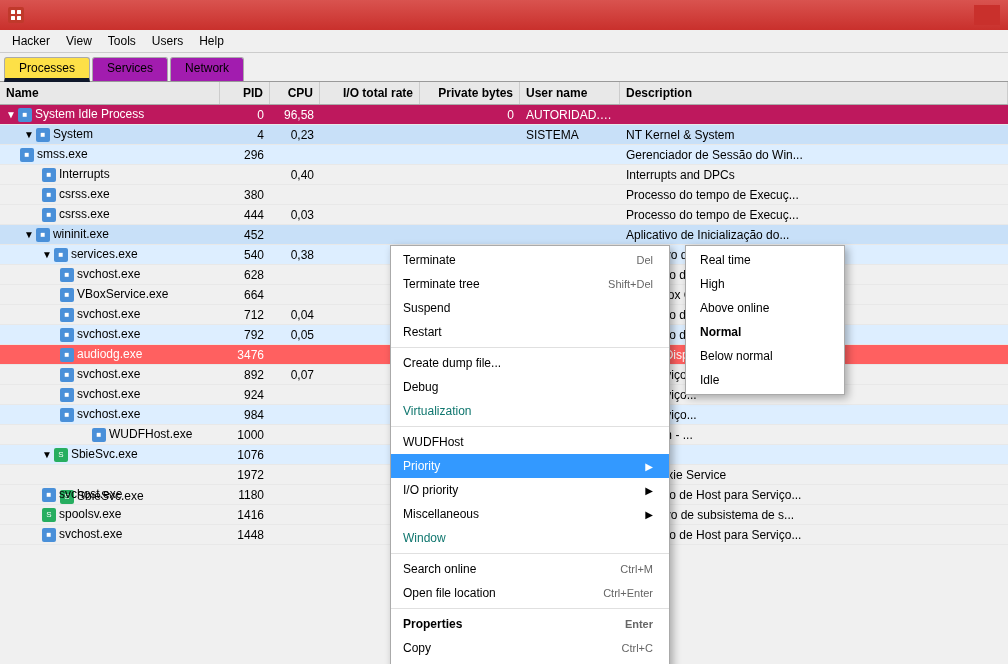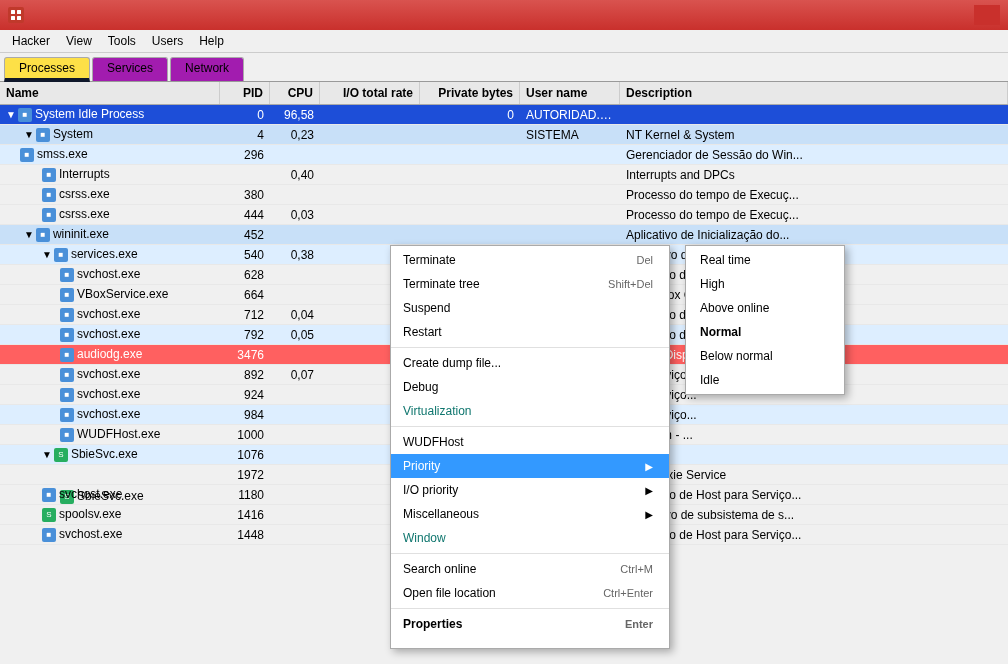--- a/index.html
+++ b/index.html
@@ -118,21 +118,21 @@
       overflow-y: auto;
       height: 100%;
     }
     .row {
       display: flex;
       align-items: center;
       height: 20px;
       border-bottom: 1px solid #e8e8e8;
       font-size: 12px;
     }
-    .row.selected { background: #1d4ed8; color: white; }
+    .row.selected { background: #be185d; color: white; }
     .row.highlighted { background: #ff6060; color: white; }
     .row.group-header { background: #c8e0f8; }
     .row.group-header2 { background: #ddeeff; }
     .cell {
       padding: 1px 6px;
       white-space: nowrap;
       overflow: hidden;
       text-overflow: ellipsis;
     }
     .process-icon {
@@ -423,21 +423,21 @@
       <span class="process-icon" style="background:#4a90d9;">■</span><span>svchost.exe</span>
     </div>
     <div class="cell col-pid" style="text-align:right;">984</div>
     <div class="cell col-cpu" style="text-align:right;"></div>
     <div class="cell col-io" style="text-align:right;"></div>
     <div class="cell col-priv" style="text-align:right;"></div>
     <div class="cell col-user"></div>
     <div class="cell col-desc">ara Serviço...</div>
   </div>
       <div class="row ">
-    <div class="cell col-name" style="padding-left:60px;">
+    <div class="cell col-name" style="padding-left:92px;">
       <span class="process-icon" style="background:#4a90d9;">■</span><span>WUDFHost.exe</span>
     </div>
     <div class="cell col-pid" style="text-align:right;">1000</div>
     <div class="cell col-cpu" style="text-align:right;"></div>
     <div class="cell col-io" style="text-align:right;"></div>
     <div class="cell col-priv" style="text-align:right;"></div>
     <div class="cell col-user"></div>
     <div class="cell col-desc">undation - ...</div>
   </div>
       <div class="row group-header2">
@@ -570,20 +570,26 @@
       <span>Open file location</span>
       <span style="display:flex;gap:4px;align-items:center;">
         <span class="ctx-shortcut">Ctrl+Enter</span>
       </span>
     </div>
     <div class="ctx-separator"></div>
     <div class="ctx-item bold-item">
       <span>Properties</span>
       <span style="display:flex;gap:4px;align-items:center;">
         <span class="ctx-shortcut">Enter</span>
+      </span>
+    </div>
+    <div class="ctx-item">
+      <span>Copy</span>
+      <span style="display:flex;gap:4px;align-items:center;">
+        <span class="ctx-shortcut">Ctrl+C</span>
       </span>
     </div>
     <div class="ctx-item">
       <span style="display:flex;gap:4px;align-items:center;"></span>
     </div>
   </div>
 
 <div class="sub-menu" id="priority-submenu">
 <div class="sub-item"><span>Real time</span></div>
     <div class="sub-item"><span>High</span></div>

